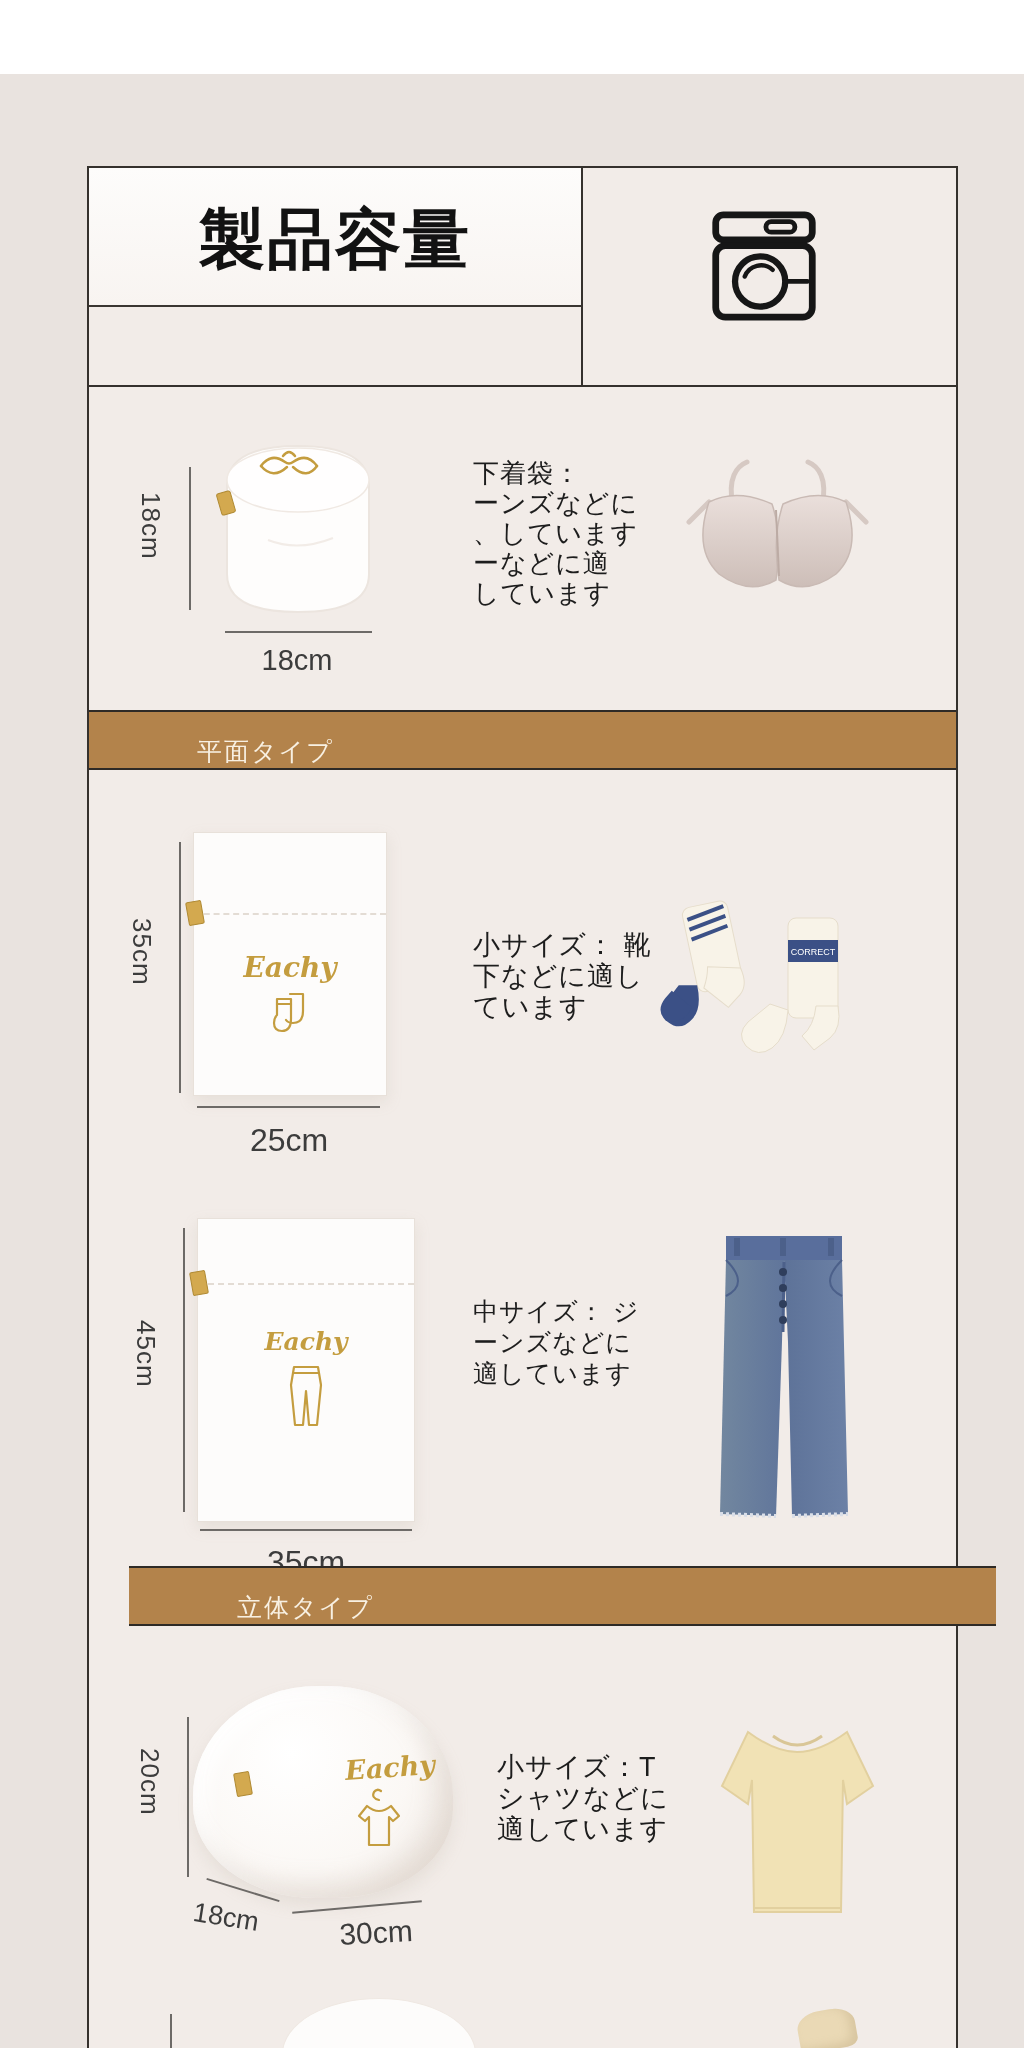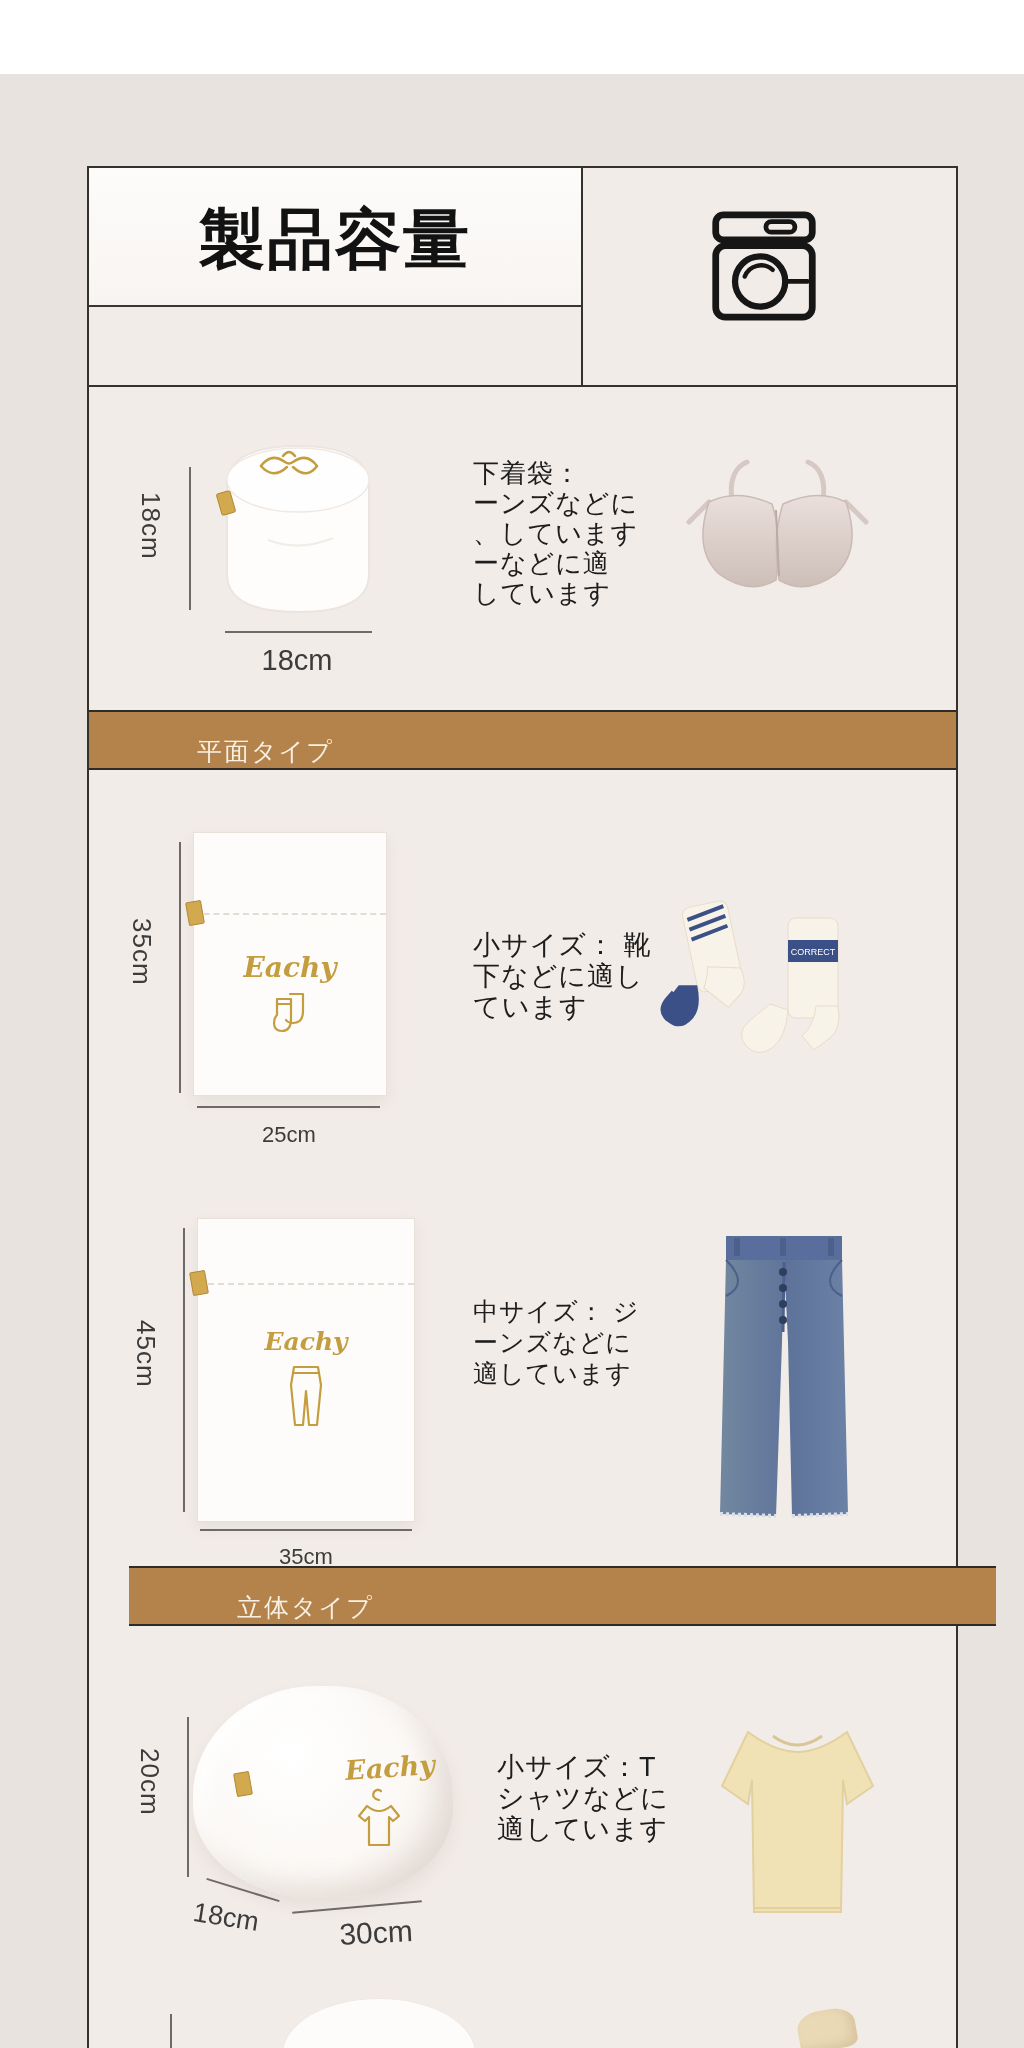--- a/index.html
+++ b/index.html
@@ -24,21 +24,21 @@
   
   .banner{left:89px;width:867px;height:60px;background:#b3834b;
           border-top:2px solid #2e2a26;border-bottom:2px solid #2e2a26;
           display:flex;align-items:flex-end;box-sizing:border-box;}
   .banner-label{margin-left:108px;color:#f8f0e2;font-size:25px;letter-spacing:2px;}
   
   .vline{width:2px;background:#6d6a67;}
   .hline{height:2px;background:#6d6a67;}
   .vlabel{writing-mode:vertical-rl;text-orientation:mixed;font-size:26px;color:#3c3c3c;letter-spacing:1px;}
   .hlabel{font-size:29px;color:#3c3c3c;text-align:center;}
-  .hlabel.big{font-size:22px;}
+  .hlabel.big{font-size:32px;}
   
   .desc{font-size:26px;line-height:30px;color:#1d1d1d;letter-spacing:1px;}
   
   .flatbag{background:#fdfcfb;border:1px solid #e8e1da;box-shadow:0 6px 14px rgba(180,165,150,.18);}
   .zipline{left:0;width:100%;height:0;border-top:2px dashed #e3dcd4;}
   .goldtag{width:14px;height:22px;background:#d3a94f;border:1px solid #b08a33;border-radius:2px;}
   .eachy{font-family:"DejaVu Serif",serif;font-style:italic;font-weight:bold;
          color:#c49d3f;text-align:center;}
   .blob{background:radial-gradient(circle at 38% 32%,#ffffff 0%,#fbf8f5 55%,#eee7e1 100%);
         border-radius:48% 48% 45% 47% / 52% 52% 42% 44%;

